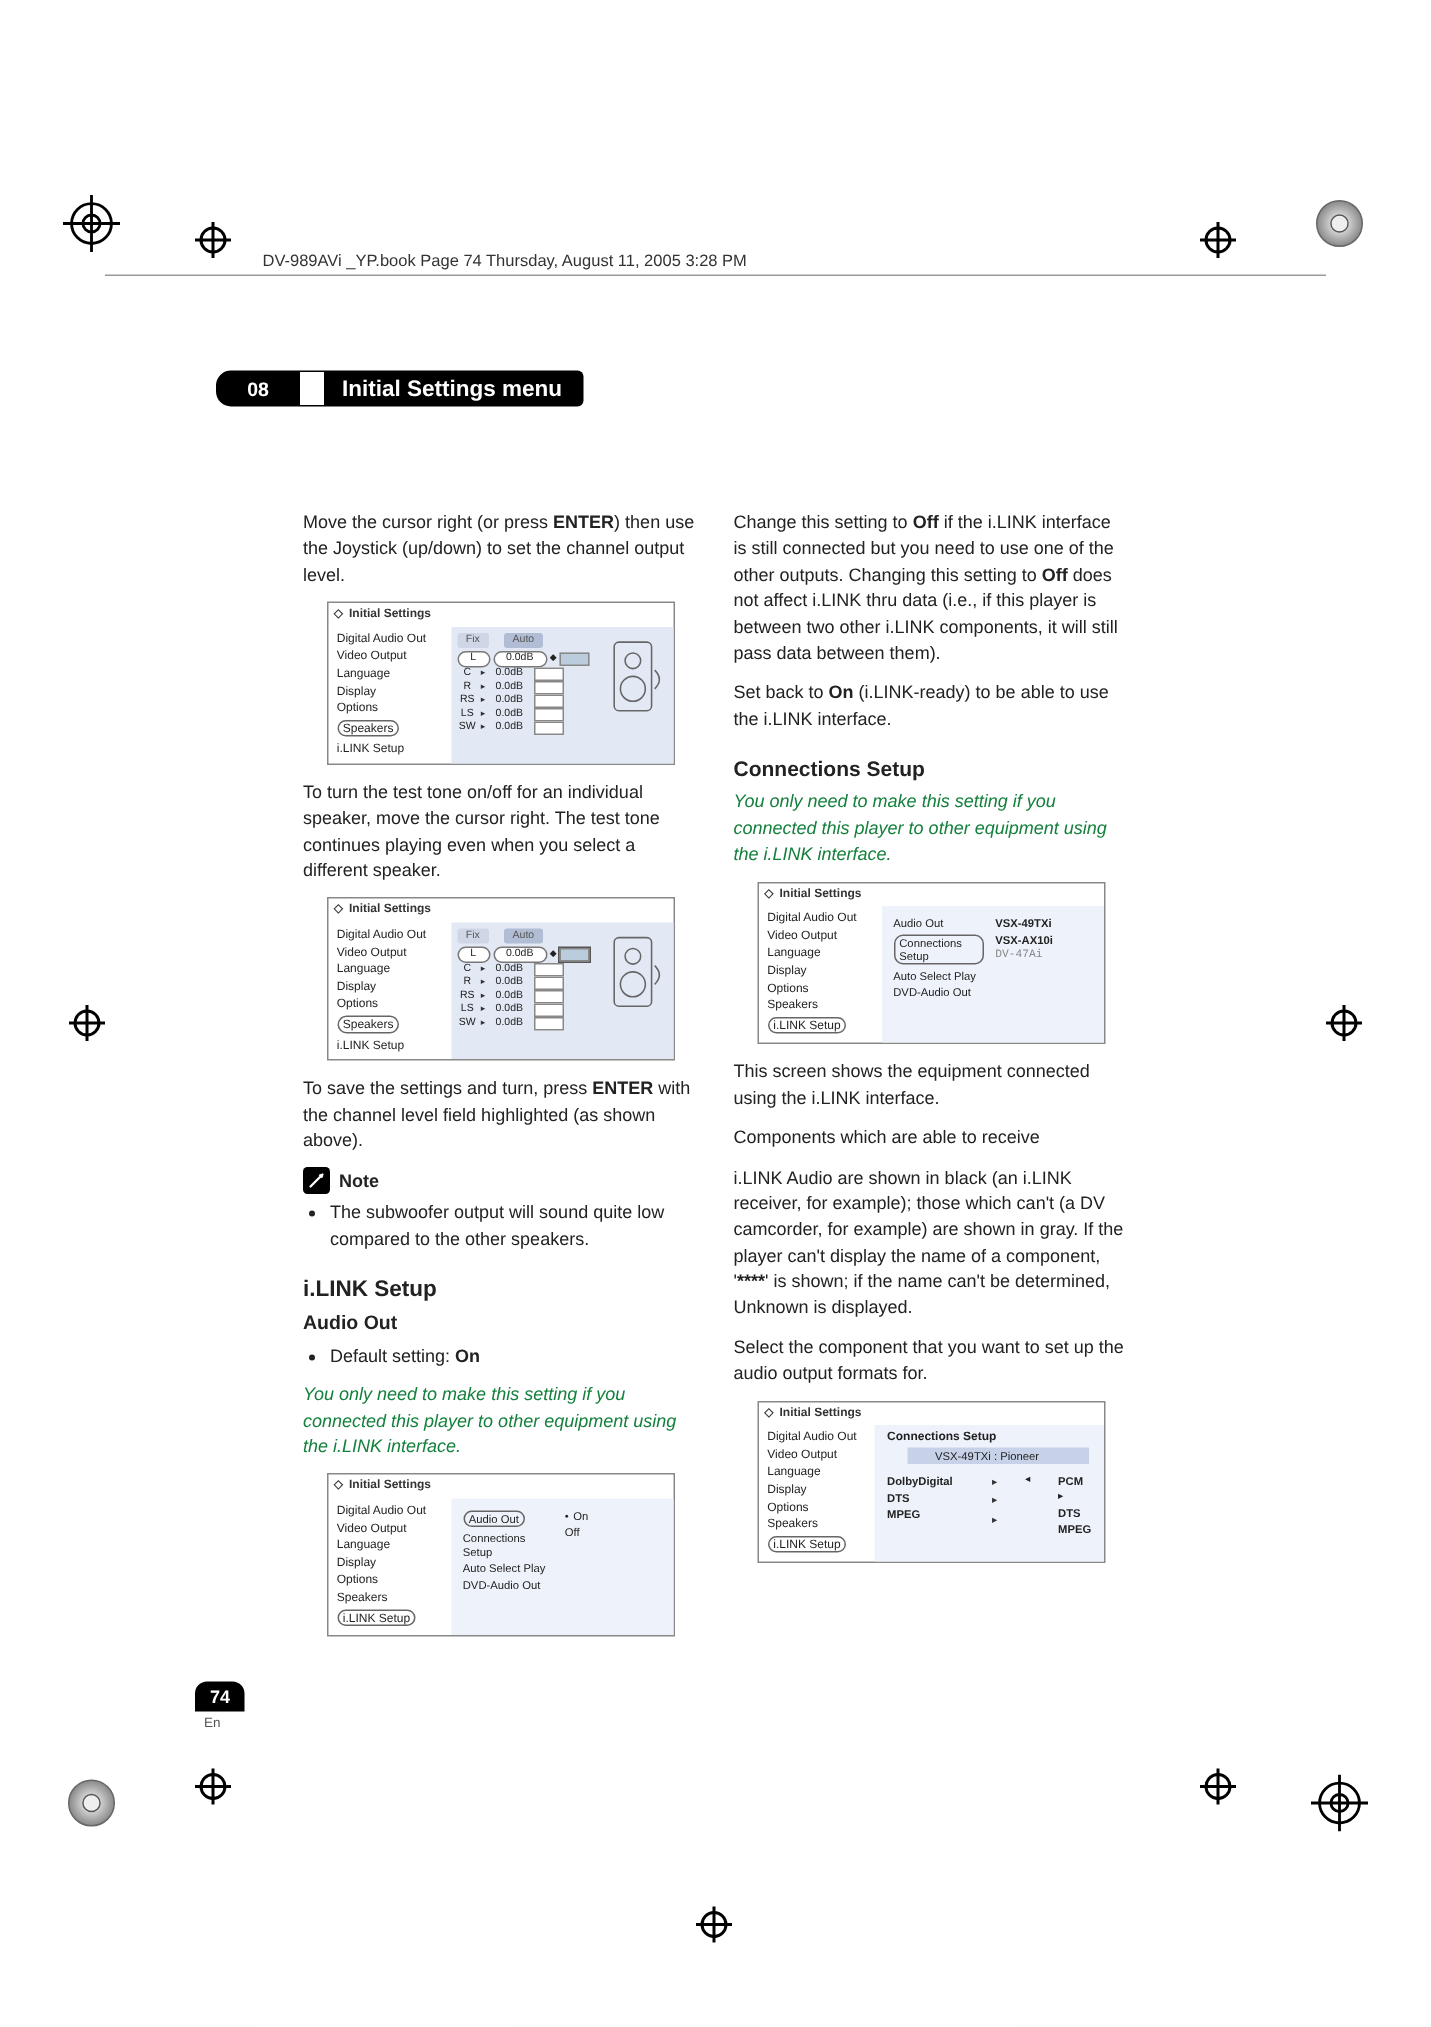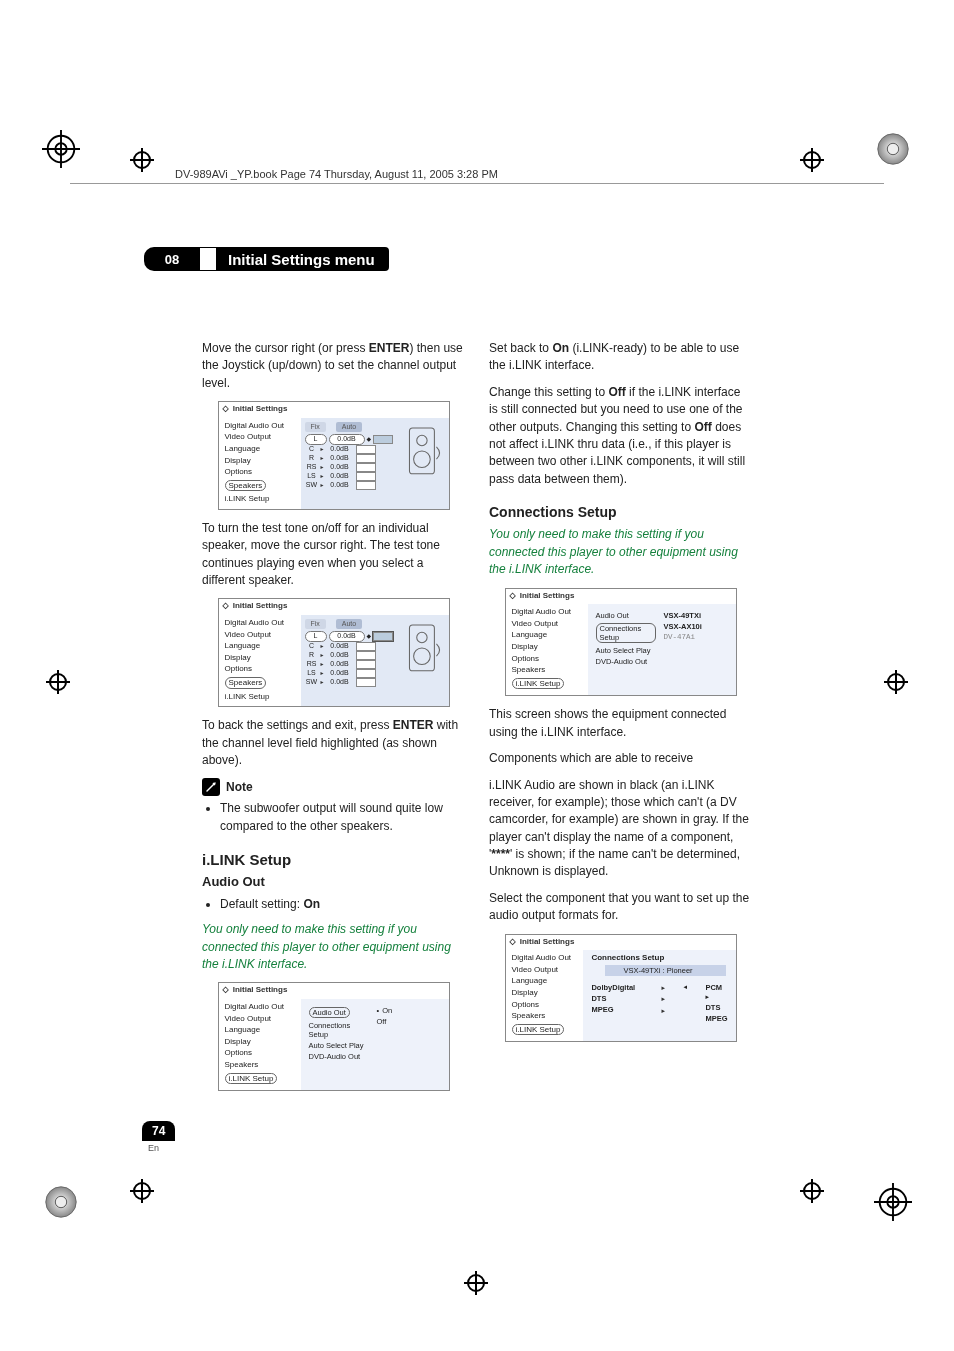--- a/index.html
+++ b/index.html
@@ -167,21 +167,21 @@
   .mini .r3 .c1 { width:62px; }
   .mini .r3 .c2 { width:60px; }
   .mini .r3 .c3 { flex:1; }
   .mini .r3 .dot::before{content:"•"; margin-right:3px;}
   .mini .subhead { font-size:8px; padding:1px 4px; }
   .mini .arrow::before{content:"▸"; font-size:7px; color:#333;}
   .mini .gray { color:#888;font-family:Liberation Mono, monospace; }
 
   .page-footer {
     position:absolute;
-    left:142px;
+    left:130px;
     bottom:198px;
     margin-top:32px;
   }
   .page-footer .pnbox {
     background:#000;color:#fff;font-weight:bold;font-size:12px;
     padding:3px 10px;border-radius:8px 8px 0 0;
   }
   .page-footer .lang { font-size:9px; color:#555; margin-left:6px; margin-top:2px; }
 
   .cross {
@@ -403,21 +403,21 @@
                   <circle cx="18" cy="14" r="5" fill="none" stroke="#666"></circle>
                   <circle cx="18" cy="32" r="8" fill="none" stroke="#666"></circle>
                   <path d="M32 20 q6 6 0 12" fill="none" stroke="#666"></path>
                 </svg>
           </div>
         </div>
       </div>
     </div>
 
     <p>
-      <span>To back the settings and exit, press </span><b>ENTER</b><span> with the channel level field highlighted (as shown above).</span>
+      <span>To save the settings and turn, press </span><b>ENTER</b><span> with the channel level field highlighted (as shown above).</span>
     </p>
 
     <div class="note-row">
       <div class="note-box">
         <svg viewBox="0 0 24 24">
               <path d="M4 20 L20 4" stroke="#fff" stroke-width="3" stroke-linecap="round"></path>
               <path d="M17 3 l4 4 -2 2 -4 -4 z" fill="#fff"></path>
             </svg>
       </div>
       <span class="note-label">Note</span>
@@ -461,24 +461,24 @@
               <div>Off</div>
             </div>
           </div>
         </div>
       </div>
     </div>
   </div>
 
   <div class="col">
     <p>
-      <span>Set back to </span><b>On</b><span> (i.LINK-ready) to be able to use the i.LINK interface.</span>
+      <span>Change this setting to </span><b>Off</b><span> if the i.LINK interface is still connected but you need to use one of the other outputs. Changing this setting to </span><b>Off</b><span> does not affect i.LINK thru data (i.e., if this player is between two other i.LINK components, it will still pass data between them).</span>
     </p>
     <p>
-      <span>Change this setting to </span><b>Off</b><span> if the i.LINK interface is still connected but you need to use one of the other outputs. Changing this setting to </span><b>Off</b><span> does not affect i.LINK thru data (i.e., if this player is between two other i.LINK components, it will still pass data between them).</span>
+      <span>Set back to </span><b>On</b><span> (i.LINK-ready) to be able to use the i.LINK interface.</span>
     </p>
 
     <div class="sub-h" style="font-size:14px;margin-top:14px">Connections Setup</div>
     <p class="italic">You only need to make this setting if you connected this player to other equipment using the i.LINK interface.</p>
 
     <div class="mini">
       <div class="mtitle">
             <span>◇</span>
             <span>Initial Settings</span>
           </div>

